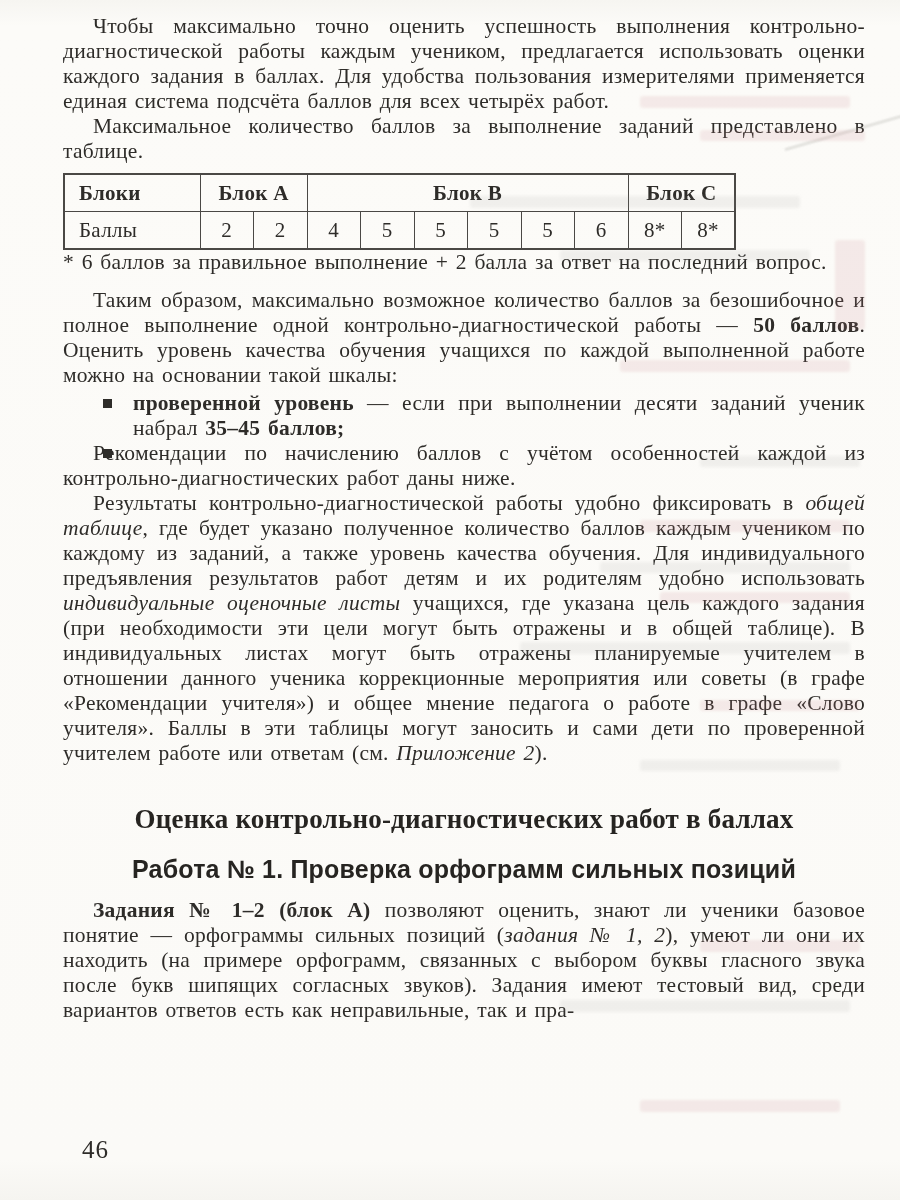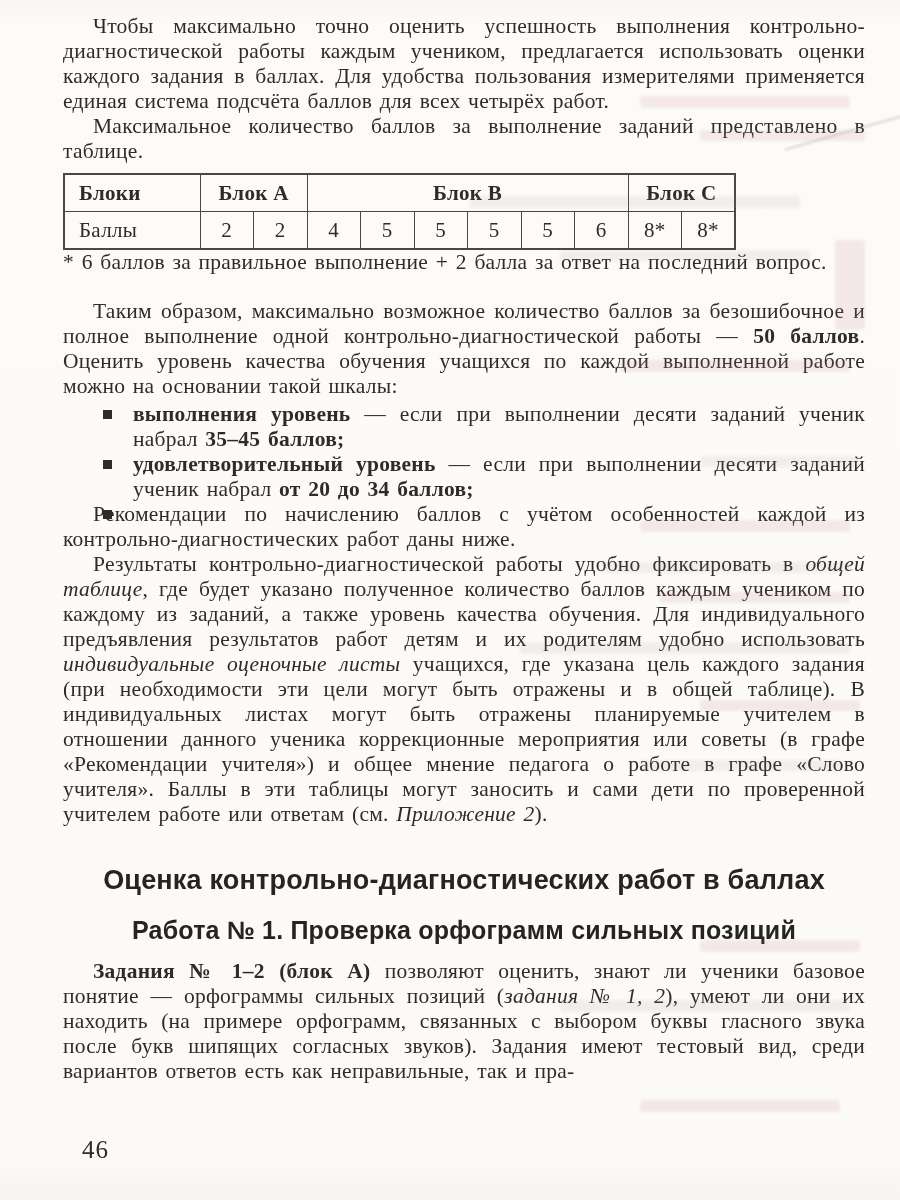--- a/index.html
+++ b/index.html
@@ -44,42 +44,42 @@
     text-align:center;
     vertical-align:middle;
     letter-spacing:0.3px;
     overflow:hidden;
   }
   table.scores td.c-label{text-align:left;padding-left:14px;}
   table.scores td.c-bold{font-weight:bold;}
 
   .footnote{text-indent:0;}
 
-  .p-mt{margin-top:24px;}
+  .p-mt{margin-top:13px;}
 
   .scale-list{margin-top:3px;}
   .scale-item{
     position:relative;
     padding-left:70px;
     font-size:21.5px;
     line-height:25px;
     text-align:justify;
     letter-spacing:0.25px;
     word-spacing:2px;
   }
   .bullet{
     position:absolute;
     left:40px;top:8px;
     width:9px;height:9px;
     background:#2e2c29;
   }
 
   .h1{
     margin:38px 0 0 0;
-    font-family:Liberation Sans, sans-serif;
+    font-family:Liberation Serif, serif;
     font-size:27px;
     font-weight:bold;
     text-align:center;
     letter-spacing:0.2px;
     color:#262421;
   }
   .h2{
     margin:20px 0 0 0;
     font-family:"Liberation Sans","DejaVu Sans",sans-serif;
     font-size:25px;
@@ -160,22 +160,22 @@
           <td>8*</td>
         </tr>
       </tbody>
   </table>
 
   <p class="body-text footnote"><span class="run-n">* 6 баллов за правильное выполнение + 2 балла за ответ на последний вопрос.</span></p>
   <p class="body-text indent p-mt"><span class="run-n">Таким образом, максимально возможное количество баллов за безошибочное и полное выполнение одной контрольно-диагностической работы — </span><span class="run-b">50 баллов</span><span class="run-n">. Оценить уровень качества обучения учащихся по каждой выполненной работе можно на основании такой шкалы:</span></p>
 
   <div class="scale-list">
       <div class="scale-item"><span class="bullet"></span></div>
-      <div class="scale-item"><span class="bullet"></span><span><span class="run-b">выполнения уровень</span><span class="run-n"> — если при выполнении десяти заданий ученик набрал </span><span class="run-b">35–45 баллов;</span></span></div>
-      <div class="scale-item"><span class="bullet"></span><span><span class="run-b">удовлетворительный уровень</span><span class="run-n"> — если при выполнении десяти заданий ученик набрал </span><span class="run-b">от 20 до 34 баллов;</span></span></div>
+      <div class="scale-item"><span class="bullet"></span><span><span class="run-b">проверенной уровень</span><span class="run-n"> — если при выполнении десяти заданий ученик набрал </span><span class="run-b">35–45 баллов;</span></span></div>
+      <div class="scale-item"><span class="bullet"></span></div>
       <div class="scale-item"><span class="bullet"></span></div>
     </div>
 
   <p class="body-text indent"><span class="run-n">Рекомендации по начислению баллов с учётом особенностей каждой из контрольно-диагностических работ даны ниже.</span></p>
   <p class="body-text indent"><span class="run-n">Результаты контрольно-диагностической работы удобно фиксировать в </span><span class="run-i">общей таблице</span><span class="run-n">, где будет указано полученное количество баллов каждым учеником по каждому из заданий, а также уровень качества обучения. Для индивидуального предъявления результатов работ детям и их родителям удобно использовать </span><span class="run-i">индивидуальные оценочные листы</span><span class="run-n"> учащихся, где указана цель каждого задания (при необходимости эти цели могут быть отражены и в общей таблице). В индивидуальных листах могут быть отражены планируемые учителем в отношении данного ученика коррекционные мероприятия или советы  (в графе «Рекомендации учителя») и общее мнение педагога о работе в графе «Слово учителя».  Баллы в эти таблицы могут заносить и сами дети по проверенной учителем работе или ответам (см. </span><span class="run-i">Приложение 2</span><span class="run-n">).</span></p>
 
   <h1 class="h1">Оценка контрольно-диагностических работ в баллах</h1>
   <h2 class="h2">Работа № 1. Проверка орфограмм сильных позиций</h2>
 
   <p class="body-text indent p-after-h"><span class="run-b">Задания № 1–2 (блок А)</span><span class="run-n"> позволяют оценить, знают ли ученики базовое понятие — орфограммы сильных позиций (</span><span class="run-i">задания № 1, 2</span><span class="run-n">), умеют ли они их находить (на примере орфограмм, связанных с выбором буквы гласного звука после букв шипящих согласных звуков). Задания имеют тестовый вид, среди вариантов ответов есть как неправильные, так и пра-</span></p>

